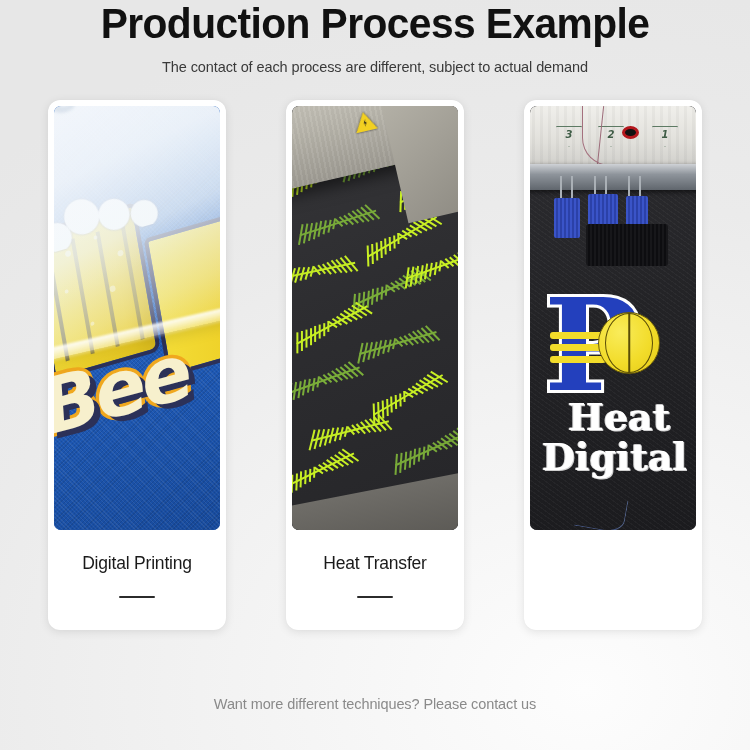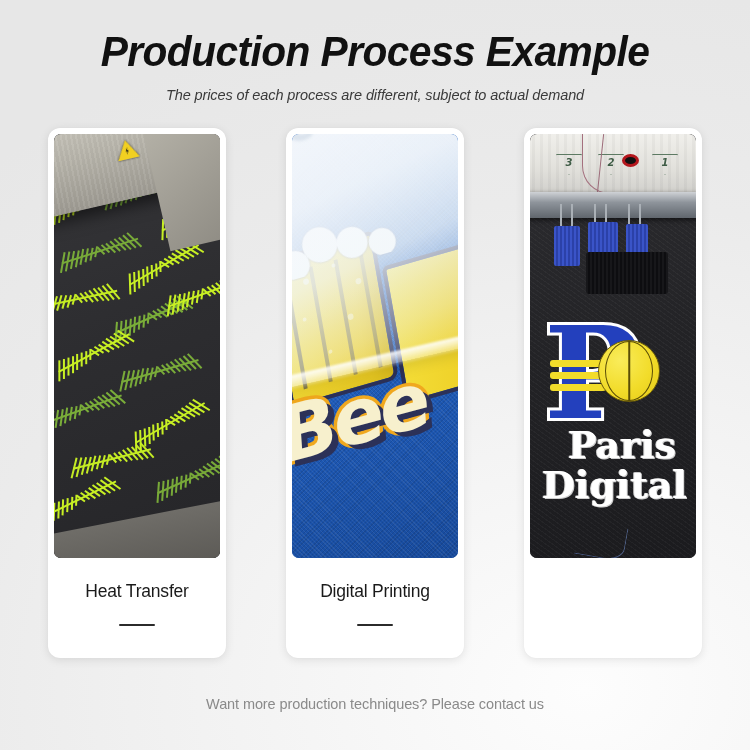--- a/index.html
+++ b/index.html
@@ -21,23 +21,21 @@
   .page {
     width: 750px;
     height: 750px;
     position: relative;
     display: flex;
     flex-direction: column;
   }
 
   
   .header {
-    padding-top: 28px;
     text-align: center;
-    font-style: italic;
   }
 
   .page-title {
     font-size: 42px;
     font-weight: 700;
     letter-spacing: -0.6px;
     color: #111111;
     line-height: 1.12;
     transform: scaleX(0.97);
   }
@@ -541,333 +539,24 @@
     opacity: .85;
   }
 </style>
 </head>
 <body>
 
 <div class="page">
 
   <div class="header">
     <div class="page-title">Production Process Example</div>
-    <div class="page-subtitle">The prices of each process are different, subject to actual demand</div>
+    <div class="page-subtitle">The contact of each process are different, subject to actual demand</div>
   </div>
 
   <div class="cards">
-
-    <div class="card">
-      <div class="card-photo ph2">
-        <div class="bed"></div>
-        <div class="fronds" id="frond-host">
-            <div class="frond" style="left: -12px; top: 58px; color: rgb(200, 240, 36); opacity: 1; transform: rotate(-22deg);">
-              <i></i>
-              <span style="left: 10px; height: 18.4px; top: 3.8px; transform: rotate(28deg);"></span>
-              <span style="left: 15px; height: 17px; top: 4.5px; transform: rotate(28deg);"></span>
-              <span style="left: 20px; height: 15.6px; top: 5.2px; transform: rotate(28deg);"></span>
-              <span style="left: 25px; height: 14.2px; top: 5.9px; transform: rotate(28deg);"></span>
-              <span style="left: 30px; height: 12.8px; top: 6.6px; transform: rotate(28deg);"></span>
-              <span style="left: 35px; height: 11.4px; top: 7.3px; transform: rotate(28deg);"></span>
-              <span style="left: 40px; height: 10px; top: 8px; transform: rotate(-28deg);"></span>
-              <span style="left: 45px; height: 11.4px; top: 7.3px; transform: rotate(-28deg);"></span>
-              <span style="left: 50px; height: 12.8px; top: 6.6px; transform: rotate(-28deg);"></span>
-              <span style="left: 55px; height: 14.2px; top: 5.9px; transform: rotate(-28deg);"></span>
-              <span style="left: 60px; height: 15.6px; top: 5.2px; transform: rotate(-28deg);"></span>
-              <span style="left: 65px; height: 17px; top: 4.5px; transform: rotate(-28deg);"></span>
-              <span style="left: 70px; height: 18.4px; top: 3.8px; transform: rotate(-28deg);"></span>
-              <span style="left: 75px; height: 19.8px; top: 3.1px; transform: rotate(-28deg);"></span>
-            </div>
-            <div class="frond" style="left: 52px; top: 44px; color: rgb(127, 181, 58); opacity: 0.95; transform: rotate(-14deg);">
-              <i></i>
-              <span style="left: 0px; height: 21.2px; top: 2.4px; transform: rotate(28deg);"></span>
-              <span style="left: 5px; height: 19.8px; top: 3.1px; transform: rotate(28deg);"></span>
-              <span style="left: 10px; height: 18.4px; top: 3.8px; transform: rotate(28deg);"></span>
-              <span style="left: 15px; height: 17px; top: 4.5px; transform: rotate(28deg);"></span>
-              <span style="left: 20px; height: 15.6px; top: 5.2px; transform: rotate(28deg);"></span>
-              <span style="left: 25px; height: 14.2px; top: 5.9px; transform: rotate(28deg);"></span>
-              <span style="left: 30px; height: 12.8px; top: 6.6px; transform: rotate(28deg);"></span>
-              <span style="left: 35px; height: 11.4px; top: 7.3px; transform: rotate(28deg);"></span>
-              <span style="left: 40px; height: 10px; top: 8px; transform: rotate(-28deg);"></span>
-              <span style="left: 45px; height: 11.4px; top: 7.3px; transform: rotate(-28deg);"></span>
-              <span style="left: 50px; height: 12.8px; top: 6.6px; transform: rotate(-28deg);"></span>
-              <span style="left: 55px; height: 14.2px; top: 5.9px; transform: rotate(-28deg);"></span>
-              <span style="left: 60px; height: 15.6px; top: 5.2px; transform: rotate(-28deg);"></span>
-              <span style="left: 65px; height: 17px; top: 4.5px; transform: rotate(-28deg);"></span>
-              <span style="left: 70px; height: 18.4px; top: 3.8px; transform: rotate(-28deg);"></span>
-              <span style="left: 75px; height: 19.8px; top: 3.1px; transform: rotate(-28deg);"></span>
-            </div>
-            <div class="frond" style="left: 104px; top: 66px; color: rgb(200, 240, 36); opacity: 1; transform: rotate(-26deg);">
-              <i></i>
-              <span style="left: 0px; height: 21.2px; top: 2.4px; transform: rotate(28deg);"></span>
-              <span style="left: 5px; height: 19.8px; top: 3.1px; transform: rotate(28deg);"></span>
-              <span style="left: 10px; height: 18.4px; top: 3.8px; transform: rotate(28deg);"></span>
-              <span style="left: 15px; height: 17px; top: 4.5px; transform: rotate(28deg);"></span>
-              <span style="left: 20px; height: 15.6px; top: 5.2px; transform: rotate(28deg);"></span>
-              <span style="left: 25px; height: 14.2px; top: 5.9px; transform: rotate(28deg);"></span>
-              <span style="left: 30px; height: 12.8px; top: 6.6px; transform: rotate(28deg);"></span>
-              <span style="left: 35px; height: 11.4px; top: 7.3px; transform: rotate(28deg);"></span>
-              <span style="left: 40px; height: 10px; top: 8px; transform: rotate(-28deg);"></span>
-              <span style="left: 45px; height: 11.4px; top: 7.3px; transform: rotate(-28deg);"></span>
-              <span style="left: 50px; height: 12.8px; top: 6.6px; transform: rotate(-28deg);"></span>
-              <span style="left: 55px; height: 14.2px; top: 5.9px; transform: rotate(-28deg);"></span>
-              <span style="left: 60px; height: 15.6px; top: 5.2px; transform: rotate(-28deg);"></span>
-              <span style="left: 65px; height: 17px; top: 4.5px; transform: rotate(-28deg);"></span>
-              <span style="left: 70px; height: 18.4px; top: 3.8px; transform: rotate(-28deg);"></span>
-            </div>
-            <div class="frond" style="left: 6px; top: 104px; color: rgb(127, 181, 58); opacity: 0.92; transform: rotate(-18deg);">
-              <i></i>
-              <span style="left: 0px; height: 21.2px; top: 2.4px; transform: rotate(28deg);"></span>
-              <span style="left: 5px; height: 19.8px; top: 3.1px; transform: rotate(28deg);"></span>
-              <span style="left: 10px; height: 18.4px; top: 3.8px; transform: rotate(28deg);"></span>
-              <span style="left: 15px; height: 17px; top: 4.5px; transform: rotate(28deg);"></span>
-              <span style="left: 20px; height: 15.6px; top: 5.2px; transform: rotate(28deg);"></span>
-              <span style="left: 25px; height: 14.2px; top: 5.9px; transform: rotate(28deg);"></span>
-              <span style="left: 30px; height: 12.8px; top: 6.6px; transform: rotate(28deg);"></span>
-              <span style="left: 35px; height: 11.4px; top: 7.3px; transform: rotate(28deg);"></span>
-              <span style="left: 40px; height: 10px; top: 8px; transform: rotate(-28deg);"></span>
-              <span style="left: 45px; height: 11.4px; top: 7.3px; transform: rotate(-28deg);"></span>
-              <span style="left: 50px; height: 12.8px; top: 6.6px; transform: rotate(-28deg);"></span>
-              <span style="left: 55px; height: 14.2px; top: 5.9px; transform: rotate(-28deg);"></span>
-              <span style="left: 60px; height: 15.6px; top: 5.2px; transform: rotate(-28deg);"></span>
-              <span style="left: 65px; height: 17px; top: 4.5px; transform: rotate(-28deg);"></span>
-              <span style="left: 70px; height: 18.4px; top: 3.8px; transform: rotate(-28deg);"></span>
-              <span style="left: 75px; height: 19.8px; top: 3.1px; transform: rotate(-28deg);"></span>
-            </div>
-            <div class="frond" style="left: 70px; top: 118px; color: rgb(200, 240, 36); opacity: 1; transform: rotate(-30deg);">
-              <i></i>
-              <span style="left: 0px; height: 21.2px; top: 2.4px; transform: rotate(28deg);"></span>
-              <span style="left: 5px; height: 19.8px; top: 3.1px; transform: rotate(28deg);"></span>
-              <span style="left: 10px; height: 18.4px; top: 3.8px; transform: rotate(28deg);"></span>
-              <span style="left: 15px; height: 17px; top: 4.5px; transform: rotate(28deg);"></span>
-              <span style="left: 20px; height: 15.6px; top: 5.2px; transform: rotate(28deg);"></span>
-              <span style="left: 25px; height: 14.2px; top: 5.9px; transform: rotate(28deg);"></span>
-              <span style="left: 30px; height: 12.8px; top: 6.6px; transform: rotate(28deg);"></span>
-              <span style="left: 35px; height: 11.4px; top: 7.3px; transform: rotate(28deg);"></span>
-              <span style="left: 40px; height: 10px; top: 8px; transform: rotate(-28deg);"></span>
-              <span style="left: 45px; height: 11.4px; top: 7.3px; transform: rotate(-28deg);"></span>
-              <span style="left: 50px; height: 12.8px; top: 6.6px; transform: rotate(-28deg);"></span>
-              <span style="left: 55px; height: 14.2px; top: 5.9px; transform: rotate(-28deg);"></span>
-              <span style="left: 60px; height: 15.6px; top: 5.2px; transform: rotate(-28deg);"></span>
-              <span style="left: 65px; height: 17px; top: 4.5px; transform: rotate(-28deg);"></span>
-              <span style="left: 70px; height: 18.4px; top: 3.8px; transform: rotate(-28deg);"></span>
-              <span style="left: 75px; height: 19.8px; top: 3.1px; transform: rotate(-28deg);"></span>
-            </div>
-            <div class="frond" style="left: -16px; top: 152px; color: rgb(200, 240, 36); opacity: 0.98; transform: rotate(-12deg);">
-              <i></i>
-              <span style="left: 15px; height: 17px; top: 4.5px; transform: rotate(28deg);"></span>
-              <span style="left: 20px; height: 15.6px; top: 5.2px; transform: rotate(28deg);"></span>
-              <span style="left: 25px; height: 14.2px; top: 5.9px; transform: rotate(28deg);"></span>
-              <span style="left: 30px; height: 12.8px; top: 6.6px; transform: rotate(28deg);"></span>
-              <span style="left: 35px; height: 11.4px; top: 7.3px; transform: rotate(28deg);"></span>
-              <span style="left: 40px; height: 10px; top: 8px; transform: rotate(-28deg);"></span>
-              <span style="left: 45px; height: 11.4px; top: 7.3px; transform: rotate(-28deg);"></span>
-              <span style="left: 50px; height: 12.8px; top: 6.6px; transform: rotate(-28deg);"></span>
-              <span style="left: 55px; height: 14.2px; top: 5.9px; transform: rotate(-28deg);"></span>
-              <span style="left: 60px; height: 15.6px; top: 5.2px; transform: rotate(-28deg);"></span>
-              <span style="left: 65px; height: 17px; top: 4.5px; transform: rotate(-28deg);"></span>
-              <span style="left: 70px; height: 18.4px; top: 3.8px; transform: rotate(-28deg);"></span>
-              <span style="left: 75px; height: 19.8px; top: 3.1px; transform: rotate(-28deg);"></span>
-            </div>
-            <div class="frond" style="left: 58px; top: 170px; color: rgb(127, 181, 58); opacity: 0.95; transform: rotate(-24deg);">
-              <i></i>
-              <span style="left: 0px; height: 21.2px; top: 2.4px; transform: rotate(28deg);"></span>
-              <span style="left: 5px; height: 19.8px; top: 3.1px; transform: rotate(28deg);"></span>
-              <span style="left: 10px; height: 18.4px; top: 3.8px; transform: rotate(28deg);"></span>
-              <span style="left: 15px; height: 17px; top: 4.5px; transform: rotate(28deg);"></span>
-              <span style="left: 20px; height: 15.6px; top: 5.2px; transform: rotate(28deg);"></span>
-              <span style="left: 25px; height: 14.2px; top: 5.9px; transform: rotate(28deg);"></span>
-              <span style="left: 30px; height: 12.8px; top: 6.6px; transform: rotate(28deg);"></span>
-              <span style="left: 35px; height: 11.4px; top: 7.3px; transform: rotate(28deg);"></span>
-              <span style="left: 40px; height: 10px; top: 8px; transform: rotate(-28deg);"></span>
-              <span style="left: 45px; height: 11.4px; top: 7.3px; transform: rotate(-28deg);"></span>
-              <span style="left: 50px; height: 12.8px; top: 6.6px; transform: rotate(-28deg);"></span>
-              <span style="left: 55px; height: 14.2px; top: 5.9px; transform: rotate(-28deg);"></span>
-              <span style="left: 60px; height: 15.6px; top: 5.2px; transform: rotate(-28deg);"></span>
-              <span style="left: 65px; height: 17px; top: 4.5px; transform: rotate(-28deg);"></span>
-              <span style="left: 70px; height: 18.4px; top: 3.8px; transform: rotate(-28deg);"></span>
-              <span style="left: 75px; height: 19.8px; top: 3.1px; transform: rotate(-28deg);"></span>
-            </div>
-            <div class="frond" style="left: 112px; top: 146px; color: rgb(200, 240, 36); opacity: 1; transform: rotate(-20deg);">
-              <i></i>
-              <span style="left: 0px; height: 21.2px; top: 2.4px; transform: rotate(28deg);"></span>
-              <span style="left: 5px; height: 19.8px; top: 3.1px; transform: rotate(28deg);"></span>
-              <span style="left: 10px; height: 18.4px; top: 3.8px; transform: rotate(28deg);"></span>
-              <span style="left: 15px; height: 17px; top: 4.5px; transform: rotate(28deg);"></span>
-              <span style="left: 20px; height: 15.6px; top: 5.2px; transform: rotate(28deg);"></span>
-              <span style="left: 25px; height: 14.2px; top: 5.9px; transform: rotate(28deg);"></span>
-              <span style="left: 30px; height: 12.8px; top: 6.6px; transform: rotate(28deg);"></span>
-              <span style="left: 35px; height: 11.4px; top: 7.3px; transform: rotate(28deg);"></span>
-              <span style="left: 40px; height: 10px; top: 8px; transform: rotate(-28deg);"></span>
-              <span style="left: 45px; height: 11.4px; top: 7.3px; transform: rotate(-28deg);"></span>
-              <span style="left: 50px; height: 12.8px; top: 6.6px; transform: rotate(-28deg);"></span>
-              <span style="left: 55px; height: 14.2px; top: 5.9px; transform: rotate(-28deg);"></span>
-              <span style="left: 60px; height: 15.6px; top: 5.2px; transform: rotate(-28deg);"></span>
-            </div>
-            <div class="frond" style="left: 0px; top: 206px; color: rgb(200, 240, 36); opacity: 1; transform: rotate(-28deg);">
-              <i></i>
-              <span style="left: 0px; height: 21.2px; top: 2.4px; transform: rotate(28deg);"></span>
-              <span style="left: 5px; height: 19.8px; top: 3.1px; transform: rotate(28deg);"></span>
-              <span style="left: 10px; height: 18.4px; top: 3.8px; transform: rotate(28deg);"></span>
-              <span style="left: 15px; height: 17px; top: 4.5px; transform: rotate(28deg);"></span>
-              <span style="left: 20px; height: 15.6px; top: 5.2px; transform: rotate(28deg);"></span>
-              <span style="left: 25px; height: 14.2px; top: 5.9px; transform: rotate(28deg);"></span>
-              <span style="left: 30px; height: 12.8px; top: 6.6px; transform: rotate(28deg);"></span>
-              <span style="left: 35px; height: 11.4px; top: 7.3px; transform: rotate(28deg);"></span>
-              <span style="left: 40px; height: 10px; top: 8px; transform: rotate(-28deg);"></span>
-              <span style="left: 45px; height: 11.4px; top: 7.3px; transform: rotate(-28deg);"></span>
-              <span style="left: 50px; height: 12.8px; top: 6.6px; transform: rotate(-28deg);"></span>
-              <span style="left: 55px; height: 14.2px; top: 5.9px; transform: rotate(-28deg);"></span>
-              <span style="left: 60px; height: 15.6px; top: 5.2px; transform: rotate(-28deg);"></span>
-              <span style="left: 65px; height: 17px; top: 4.5px; transform: rotate(-28deg);"></span>
-              <span style="left: 70px; height: 18.4px; top: 3.8px; transform: rotate(-28deg);"></span>
-              <span style="left: 75px; height: 19.8px; top: 3.1px; transform: rotate(-28deg);"></span>
-            </div>
-            <div class="frond" style="left: 66px; top: 224px; color: rgb(127, 181, 58); opacity: 0.93; transform: rotate(-16deg);">
-              <i></i>
-              <span style="left: 0px; height: 21.2px; top: 2.4px; transform: rotate(28deg);"></span>
-              <span style="left: 5px; height: 19.8px; top: 3.1px; transform: rotate(28deg);"></span>
-              <span style="left: 10px; height: 18.4px; top: 3.8px; transform: rotate(28deg);"></span>
-              <span style="left: 15px; height: 17px; top: 4.5px; transform: rotate(28deg);"></span>
-              <span style="left: 20px; height: 15.6px; top: 5.2px; transform: rotate(28deg);"></span>
-              <span style="left: 25px; height: 14.2px; top: 5.9px; transform: rotate(28deg);"></span>
-              <span style="left: 30px; height: 12.8px; top: 6.6px; transform: rotate(28deg);"></span>
-              <span style="left: 35px; height: 11.4px; top: 7.3px; transform: rotate(28deg);"></span>
-              <span style="left: 40px; height: 10px; top: 8px; transform: rotate(-28deg);"></span>
-              <span style="left: 45px; height: 11.4px; top: 7.3px; transform: rotate(-28deg);"></span>
-              <span style="left: 50px; height: 12.8px; top: 6.6px; transform: rotate(-28deg);"></span>
-              <span style="left: 55px; height: 14.2px; top: 5.9px; transform: rotate(-28deg);"></span>
-              <span style="left: 60px; height: 15.6px; top: 5.2px; transform: rotate(-28deg);"></span>
-              <span style="left: 65px; height: 17px; top: 4.5px; transform: rotate(-28deg);"></span>
-              <span style="left: 70px; height: 18.4px; top: 3.8px; transform: rotate(-28deg);"></span>
-              <span style="left: 75px; height: 19.8px; top: 3.1px; transform: rotate(-28deg);"></span>
-            </div>
-            <div class="frond" style="left: -10px; top: 262px; color: rgb(127, 181, 58); opacity: 0.95; transform: rotate(-20deg);">
-              <i></i>
-              <span style="left: 5px; height: 19.8px; top: 3.1px; transform: rotate(28deg);"></span>
-              <span style="left: 10px; height: 18.4px; top: 3.8px; transform: rotate(28deg);"></span>
-              <span style="left: 15px; height: 17px; top: 4.5px; transform: rotate(28deg);"></span>
-              <span style="left: 20px; height: 15.6px; top: 5.2px; transform: rotate(28deg);"></span>
-              <span style="left: 25px; height: 14.2px; top: 5.9px; transform: rotate(28deg);"></span>
-              <span style="left: 30px; height: 12.8px; top: 6.6px; transform: rotate(28deg);"></span>
-              <span style="left: 35px; height: 11.4px; top: 7.3px; transform: rotate(28deg);"></span>
-              <span style="left: 40px; height: 10px; top: 8px; transform: rotate(-28deg);"></span>
-              <span style="left: 45px; height: 11.4px; top: 7.3px; transform: rotate(-28deg);"></span>
-              <span style="left: 50px; height: 12.8px; top: 6.6px; transform: rotate(-28deg);"></span>
-              <span style="left: 55px; height: 14.2px; top: 5.9px; transform: rotate(-28deg);"></span>
-              <span style="left: 60px; height: 15.6px; top: 5.2px; transform: rotate(-28deg);"></span>
-              <span style="left: 65px; height: 17px; top: 4.5px; transform: rotate(-28deg);"></span>
-              <span style="left: 70px; height: 18.4px; top: 3.8px; transform: rotate(-28deg);"></span>
-              <span style="left: 75px; height: 19.8px; top: 3.1px; transform: rotate(-28deg);"></span>
-            </div>
-            <div class="frond" style="left: 76px; top: 276px; color: rgb(200, 240, 36); opacity: 1; transform: rotate(-30deg);">
-              <i></i>
-              <span style="left: 0px; height: 21.2px; top: 2.4px; transform: rotate(28deg);"></span>
-              <span style="left: 5px; height: 19.8px; top: 3.1px; transform: rotate(28deg);"></span>
-              <span style="left: 10px; height: 18.4px; top: 3.8px; transform: rotate(28deg);"></span>
-              <span style="left: 15px; height: 17px; top: 4.5px; transform: rotate(28deg);"></span>
-              <span style="left: 20px; height: 15.6px; top: 5.2px; transform: rotate(28deg);"></span>
-              <span style="left: 25px; height: 14.2px; top: 5.9px; transform: rotate(28deg);"></span>
-              <span style="left: 30px; height: 12.8px; top: 6.6px; transform: rotate(28deg);"></span>
-              <span style="left: 35px; height: 11.4px; top: 7.3px; transform: rotate(28deg);"></span>
-              <span style="left: 40px; height: 10px; top: 8px; transform: rotate(-28deg);"></span>
-              <span style="left: 45px; height: 11.4px; top: 7.3px; transform: rotate(-28deg);"></span>
-              <span style="left: 50px; height: 12.8px; top: 6.6px; transform: rotate(-28deg);"></span>
-              <span style="left: 55px; height: 14.2px; top: 5.9px; transform: rotate(-28deg);"></span>
-              <span style="left: 60px; height: 15.6px; top: 5.2px; transform: rotate(-28deg);"></span>
-              <span style="left: 65px; height: 17px; top: 4.5px; transform: rotate(-28deg);"></span>
-              <span style="left: 70px; height: 18.4px; top: 3.8px; transform: rotate(-28deg);"></span>
-              <span style="left: 75px; height: 19.8px; top: 3.1px; transform: rotate(-28deg);"></span>
-            </div>
-            <div class="frond" style="left: 18px; top: 312px; color: rgb(200, 240, 36); opacity: 0.98; transform: rotate(-14deg);">
-              <i></i>
-              <span style="left: 0px; height: 21.2px; top: 2.4px; transform: rotate(28deg);"></span>
-              <span style="left: 5px; height: 19.8px; top: 3.1px; transform: rotate(28deg);"></span>
-              <span style="left: 10px; height: 18.4px; top: 3.8px; transform: rotate(28deg);"></span>
-              <span style="left: 15px; height: 17px; top: 4.5px; transform: rotate(28deg);"></span>
-              <span style="left: 20px; height: 15.6px; top: 5.2px; transform: rotate(28deg);"></span>
-              <span style="left: 25px; height: 14.2px; top: 5.9px; transform: rotate(28deg);"></span>
-              <span style="left: 30px; height: 12.8px; top: 6.6px; transform: rotate(28deg);"></span>
-              <span style="left: 35px; height: 11.4px; top: 7.3px; transform: rotate(28deg);"></span>
-              <span style="left: 40px; height: 10px; top: 8px; transform: rotate(-28deg);"></span>
-              <span style="left: 45px; height: 11.4px; top: 7.3px; transform: rotate(-28deg);"></span>
-              <span style="left: 50px; height: 12.8px; top: 6.6px; transform: rotate(-28deg);"></span>
-              <span style="left: 55px; height: 14.2px; top: 5.9px; transform: rotate(-28deg);"></span>
-              <span style="left: 60px; height: 15.6px; top: 5.2px; transform: rotate(-28deg);"></span>
-              <span style="left: 65px; height: 17px; top: 4.5px; transform: rotate(-28deg);"></span>
-              <span style="left: 70px; height: 18.4px; top: 3.8px; transform: rotate(-28deg);"></span>
-              <span style="left: 75px; height: 19.8px; top: 3.1px; transform: rotate(-28deg);"></span>
-            </div>
-            <div class="frond" style="left: 100px; top: 330px; color: rgb(127, 181, 58); opacity: 0.92; transform: rotate(-24deg);">
-              <i></i>
-              <span style="left: 0px; height: 21.2px; top: 2.4px; transform: rotate(28deg);"></span>
-              <span style="left: 5px; height: 19.8px; top: 3.1px; transform: rotate(28deg);"></span>
-              <span style="left: 10px; height: 18.4px; top: 3.8px; transform: rotate(28deg);"></span>
-              <span style="left: 15px; height: 17px; top: 4.5px; transform: rotate(28deg);"></span>
-              <span style="left: 20px; height: 15.6px; top: 5.2px; transform: rotate(28deg);"></span>
-              <span style="left: 25px; height: 14.2px; top: 5.9px; transform: rotate(28deg);"></span>
-              <span style="left: 30px; height: 12.8px; top: 6.6px; transform: rotate(28deg);"></span>
-              <span style="left: 35px; height: 11.4px; top: 7.3px; transform: rotate(28deg);"></span>
-              <span style="left: 40px; height: 10px; top: 8px; transform: rotate(-28deg);"></span>
-              <span style="left: 45px; height: 11.4px; top: 7.3px; transform: rotate(-28deg);"></span>
-              <span style="left: 50px; height: 12.8px; top: 6.6px; transform: rotate(-28deg);"></span>
-              <span style="left: 55px; height: 14.2px; top: 5.9px; transform: rotate(-28deg);"></span>
-              <span style="left: 60px; height: 15.6px; top: 5.2px; transform: rotate(-28deg);"></span>
-              <span style="left: 65px; height: 17px; top: 4.5px; transform: rotate(-28deg);"></span>
-              <span style="left: 70px; height: 18.4px; top: 3.8px; transform: rotate(-28deg);"></span>
-              <span style="left: 75px; height: 19.8px; top: 3.1px; transform: rotate(-28deg);"></span>
-            </div>
-            <div class="frond" style="left: -14px; top: 352px; color: rgb(200, 240, 36); opacity: 1; transform: rotate(-26deg);">
-              <i></i>
-              <span style="left: 10px; height: 18.4px; top: 3.8px; transform: rotate(28deg);"></span>
-              <span style="left: 15px; height: 17px; top: 4.5px; transform: rotate(28deg);"></span>
-              <span style="left: 20px; height: 15.6px; top: 5.2px; transform: rotate(28deg);"></span>
-              <span style="left: 25px; height: 14.2px; top: 5.9px; transform: rotate(28deg);"></span>
-              <span style="left: 30px; height: 12.8px; top: 6.6px; transform: rotate(28deg);"></span>
-              <span style="left: 35px; height: 11.4px; top: 7.3px; transform: rotate(28deg);"></span>
-              <span style="left: 40px; height: 10px; top: 8px; transform: rotate(-28deg);"></span>
-              <span style="left: 45px; height: 11.4px; top: 7.3px; transform: rotate(-28deg);"></span>
-              <span style="left: 50px; height: 12.8px; top: 6.6px; transform: rotate(-28deg);"></span>
-              <span style="left: 55px; height: 14.2px; top: 5.9px; transform: rotate(-28deg);"></span>
-              <span style="left: 60px; height: 15.6px; top: 5.2px; transform: rotate(-28deg);"></span>
-              <span style="left: 65px; height: 17px; top: 4.5px; transform: rotate(-28deg);"></span>
-              <span style="left: 70px; height: 18.4px; top: 3.8px; transform: rotate(-28deg);"></span>
-              <span style="left: 75px; height: 19.8px; top: 3.1px; transform: rotate(-28deg);"></span>
-            </div>
-            <div class="frond" style="left: 54px; top: 382px; color: rgb(200, 240, 36); opacity: 0.97; transform: rotate(-18deg);">
-              <i></i>
-              <span style="left: 0px; height: 21.2px; top: 2.4px; transform: rotate(28deg);"></span>
-              <span style="left: 5px; height: 19.8px; top: 3.1px; transform: rotate(28deg);"></span>
-              <span style="left: 10px; height: 18.4px; top: 3.8px; transform: rotate(28deg);"></span>
-              <span style="left: 15px; height: 17px; top: 4.5px; transform: rotate(28deg);"></span>
-              <span style="left: 20px; height: 15.6px; top: 5.2px; transform: rotate(28deg);"></span>
-              <span style="left: 25px; height: 14.2px; top: 5.9px; transform: rotate(28deg);"></span>
-              <span style="left: 30px; height: 12.8px; top: 6.6px; transform: rotate(28deg);"></span>
-              <span style="left: 35px; height: 11.4px; top: 7.3px; transform: rotate(28deg);"></span>
-              <span style="left: 40px; height: 10px; top: 8px; transform: rotate(-28deg);"></span>
-              <span style="left: 45px; height: 11.4px; top: 7.3px; transform: rotate(-28deg);"></span>
-              <span style="left: 50px; height: 12.8px; top: 6.6px; transform: rotate(-28deg);"></span>
-              <span style="left: 55px; height: 14.2px; top: 5.9px; transform: rotate(-28deg);"></span>
-              <span style="left: 60px; height: 15.6px; top: 5.2px; transform: rotate(-28deg);"></span>
-              <span style="left: 65px; height: 17px; top: 4.5px; transform: rotate(-28deg);"></span>
-              <span style="left: 70px; height: 18.4px; top: 3.8px; transform: rotate(-28deg);"></span>
-              <span style="left: 75px; height: 19.8px; top: 3.1px; transform: rotate(-28deg);"></span>
-            </div>
-          </div>
-        <div class="platen"></div>
-        <div class="platen-right"></div>
-        <div class="hazard"></div>
-        <div class="lower-bar"></div>
-        <div class="sheen"></div>
-      </div>
-      <div class="card-caption">
-        <div class="card-label">Heat Transfer</div>
-        <div class="card-divider"></div>
-      </div>
-    </div>
 
     <div class="card">
       <div class="card-photo ph1">
         <div class="tee"></div>
         <div class="art">
           <div class="mug2"></div>
           <div class="mug"></div>
           <div class="foam"></div>
           <div class="letters">Bee</div>
         </div>
@@ -877,20 +566,329 @@
         <div class="film-edge"></div>
         <div class="sheen"></div>
       </div>
       <div class="card-caption">
         <div class="card-label">Digital Printing</div>
         <div class="card-divider"></div>
       </div>
     </div>
 
     <div class="card">
+      <div class="card-photo ph2">
+        <div class="bed"></div>
+        <div class="fronds" id="frond-host">
+            <div class="frond" style="left: -12px; top: 58px; color: rgb(200, 240, 36); opacity: 1; transform: rotate(-22deg);">
+              <i></i>
+              <span style="left: 10px; height: 18.4px; top: 3.8px; transform: rotate(28deg);"></span>
+              <span style="left: 15px; height: 17px; top: 4.5px; transform: rotate(28deg);"></span>
+              <span style="left: 20px; height: 15.6px; top: 5.2px; transform: rotate(28deg);"></span>
+              <span style="left: 25px; height: 14.2px; top: 5.9px; transform: rotate(28deg);"></span>
+              <span style="left: 30px; height: 12.8px; top: 6.6px; transform: rotate(28deg);"></span>
+              <span style="left: 35px; height: 11.4px; top: 7.3px; transform: rotate(28deg);"></span>
+              <span style="left: 40px; height: 10px; top: 8px; transform: rotate(-28deg);"></span>
+              <span style="left: 45px; height: 11.4px; top: 7.3px; transform: rotate(-28deg);"></span>
+              <span style="left: 50px; height: 12.8px; top: 6.6px; transform: rotate(-28deg);"></span>
+              <span style="left: 55px; height: 14.2px; top: 5.9px; transform: rotate(-28deg);"></span>
+              <span style="left: 60px; height: 15.6px; top: 5.2px; transform: rotate(-28deg);"></span>
+              <span style="left: 65px; height: 17px; top: 4.5px; transform: rotate(-28deg);"></span>
+              <span style="left: 70px; height: 18.4px; top: 3.8px; transform: rotate(-28deg);"></span>
+              <span style="left: 75px; height: 19.8px; top: 3.1px; transform: rotate(-28deg);"></span>
+            </div>
+            <div class="frond" style="left: 52px; top: 44px; color: rgb(127, 181, 58); opacity: 0.95; transform: rotate(-14deg);">
+              <i></i>
+              <span style="left: 0px; height: 21.2px; top: 2.4px; transform: rotate(28deg);"></span>
+              <span style="left: 5px; height: 19.8px; top: 3.1px; transform: rotate(28deg);"></span>
+              <span style="left: 10px; height: 18.4px; top: 3.8px; transform: rotate(28deg);"></span>
+              <span style="left: 15px; height: 17px; top: 4.5px; transform: rotate(28deg);"></span>
+              <span style="left: 20px; height: 15.6px; top: 5.2px; transform: rotate(28deg);"></span>
+              <span style="left: 25px; height: 14.2px; top: 5.9px; transform: rotate(28deg);"></span>
+              <span style="left: 30px; height: 12.8px; top: 6.6px; transform: rotate(28deg);"></span>
+              <span style="left: 35px; height: 11.4px; top: 7.3px; transform: rotate(28deg);"></span>
+              <span style="left: 40px; height: 10px; top: 8px; transform: rotate(-28deg);"></span>
+              <span style="left: 45px; height: 11.4px; top: 7.3px; transform: rotate(-28deg);"></span>
+              <span style="left: 50px; height: 12.8px; top: 6.6px; transform: rotate(-28deg);"></span>
+              <span style="left: 55px; height: 14.2px; top: 5.9px; transform: rotate(-28deg);"></span>
+              <span style="left: 60px; height: 15.6px; top: 5.2px; transform: rotate(-28deg);"></span>
+              <span style="left: 65px; height: 17px; top: 4.5px; transform: rotate(-28deg);"></span>
+              <span style="left: 70px; height: 18.4px; top: 3.8px; transform: rotate(-28deg);"></span>
+              <span style="left: 75px; height: 19.8px; top: 3.1px; transform: rotate(-28deg);"></span>
+            </div>
+            <div class="frond" style="left: 104px; top: 66px; color: rgb(200, 240, 36); opacity: 1; transform: rotate(-26deg);">
+              <i></i>
+              <span style="left: 0px; height: 21.2px; top: 2.4px; transform: rotate(28deg);"></span>
+              <span style="left: 5px; height: 19.8px; top: 3.1px; transform: rotate(28deg);"></span>
+              <span style="left: 10px; height: 18.4px; top: 3.8px; transform: rotate(28deg);"></span>
+              <span style="left: 15px; height: 17px; top: 4.5px; transform: rotate(28deg);"></span>
+              <span style="left: 20px; height: 15.6px; top: 5.2px; transform: rotate(28deg);"></span>
+              <span style="left: 25px; height: 14.2px; top: 5.9px; transform: rotate(28deg);"></span>
+              <span style="left: 30px; height: 12.8px; top: 6.6px; transform: rotate(28deg);"></span>
+              <span style="left: 35px; height: 11.4px; top: 7.3px; transform: rotate(28deg);"></span>
+              <span style="left: 40px; height: 10px; top: 8px; transform: rotate(-28deg);"></span>
+              <span style="left: 45px; height: 11.4px; top: 7.3px; transform: rotate(-28deg);"></span>
+              <span style="left: 50px; height: 12.8px; top: 6.6px; transform: rotate(-28deg);"></span>
+              <span style="left: 55px; height: 14.2px; top: 5.9px; transform: rotate(-28deg);"></span>
+              <span style="left: 60px; height: 15.6px; top: 5.2px; transform: rotate(-28deg);"></span>
+              <span style="left: 65px; height: 17px; top: 4.5px; transform: rotate(-28deg);"></span>
+              <span style="left: 70px; height: 18.4px; top: 3.8px; transform: rotate(-28deg);"></span>
+            </div>
+            <div class="frond" style="left: 6px; top: 104px; color: rgb(127, 181, 58); opacity: 0.92; transform: rotate(-18deg);">
+              <i></i>
+              <span style="left: 0px; height: 21.2px; top: 2.4px; transform: rotate(28deg);"></span>
+              <span style="left: 5px; height: 19.8px; top: 3.1px; transform: rotate(28deg);"></span>
+              <span style="left: 10px; height: 18.4px; top: 3.8px; transform: rotate(28deg);"></span>
+              <span style="left: 15px; height: 17px; top: 4.5px; transform: rotate(28deg);"></span>
+              <span style="left: 20px; height: 15.6px; top: 5.2px; transform: rotate(28deg);"></span>
+              <span style="left: 25px; height: 14.2px; top: 5.9px; transform: rotate(28deg);"></span>
+              <span style="left: 30px; height: 12.8px; top: 6.6px; transform: rotate(28deg);"></span>
+              <span style="left: 35px; height: 11.4px; top: 7.3px; transform: rotate(28deg);"></span>
+              <span style="left: 40px; height: 10px; top: 8px; transform: rotate(-28deg);"></span>
+              <span style="left: 45px; height: 11.4px; top: 7.3px; transform: rotate(-28deg);"></span>
+              <span style="left: 50px; height: 12.8px; top: 6.6px; transform: rotate(-28deg);"></span>
+              <span style="left: 55px; height: 14.2px; top: 5.9px; transform: rotate(-28deg);"></span>
+              <span style="left: 60px; height: 15.6px; top: 5.2px; transform: rotate(-28deg);"></span>
+              <span style="left: 65px; height: 17px; top: 4.5px; transform: rotate(-28deg);"></span>
+              <span style="left: 70px; height: 18.4px; top: 3.8px; transform: rotate(-28deg);"></span>
+              <span style="left: 75px; height: 19.8px; top: 3.1px; transform: rotate(-28deg);"></span>
+            </div>
+            <div class="frond" style="left: 70px; top: 118px; color: rgb(200, 240, 36); opacity: 1; transform: rotate(-30deg);">
+              <i></i>
+              <span style="left: 0px; height: 21.2px; top: 2.4px; transform: rotate(28deg);"></span>
+              <span style="left: 5px; height: 19.8px; top: 3.1px; transform: rotate(28deg);"></span>
+              <span style="left: 10px; height: 18.4px; top: 3.8px; transform: rotate(28deg);"></span>
+              <span style="left: 15px; height: 17px; top: 4.5px; transform: rotate(28deg);"></span>
+              <span style="left: 20px; height: 15.6px; top: 5.2px; transform: rotate(28deg);"></span>
+              <span style="left: 25px; height: 14.2px; top: 5.9px; transform: rotate(28deg);"></span>
+              <span style="left: 30px; height: 12.8px; top: 6.6px; transform: rotate(28deg);"></span>
+              <span style="left: 35px; height: 11.4px; top: 7.3px; transform: rotate(28deg);"></span>
+              <span style="left: 40px; height: 10px; top: 8px; transform: rotate(-28deg);"></span>
+              <span style="left: 45px; height: 11.4px; top: 7.3px; transform: rotate(-28deg);"></span>
+              <span style="left: 50px; height: 12.8px; top: 6.6px; transform: rotate(-28deg);"></span>
+              <span style="left: 55px; height: 14.2px; top: 5.9px; transform: rotate(-28deg);"></span>
+              <span style="left: 60px; height: 15.6px; top: 5.2px; transform: rotate(-28deg);"></span>
+              <span style="left: 65px; height: 17px; top: 4.5px; transform: rotate(-28deg);"></span>
+              <span style="left: 70px; height: 18.4px; top: 3.8px; transform: rotate(-28deg);"></span>
+              <span style="left: 75px; height: 19.8px; top: 3.1px; transform: rotate(-28deg);"></span>
+            </div>
+            <div class="frond" style="left: -16px; top: 152px; color: rgb(200, 240, 36); opacity: 0.98; transform: rotate(-12deg);">
+              <i></i>
+              <span style="left: 15px; height: 17px; top: 4.5px; transform: rotate(28deg);"></span>
+              <span style="left: 20px; height: 15.6px; top: 5.2px; transform: rotate(28deg);"></span>
+              <span style="left: 25px; height: 14.2px; top: 5.9px; transform: rotate(28deg);"></span>
+              <span style="left: 30px; height: 12.8px; top: 6.6px; transform: rotate(28deg);"></span>
+              <span style="left: 35px; height: 11.4px; top: 7.3px; transform: rotate(28deg);"></span>
+              <span style="left: 40px; height: 10px; top: 8px; transform: rotate(-28deg);"></span>
+              <span style="left: 45px; height: 11.4px; top: 7.3px; transform: rotate(-28deg);"></span>
+              <span style="left: 50px; height: 12.8px; top: 6.6px; transform: rotate(-28deg);"></span>
+              <span style="left: 55px; height: 14.2px; top: 5.9px; transform: rotate(-28deg);"></span>
+              <span style="left: 60px; height: 15.6px; top: 5.2px; transform: rotate(-28deg);"></span>
+              <span style="left: 65px; height: 17px; top: 4.5px; transform: rotate(-28deg);"></span>
+              <span style="left: 70px; height: 18.4px; top: 3.8px; transform: rotate(-28deg);"></span>
+              <span style="left: 75px; height: 19.8px; top: 3.1px; transform: rotate(-28deg);"></span>
+            </div>
+            <div class="frond" style="left: 58px; top: 170px; color: rgb(127, 181, 58); opacity: 0.95; transform: rotate(-24deg);">
+              <i></i>
+              <span style="left: 0px; height: 21.2px; top: 2.4px; transform: rotate(28deg);"></span>
+              <span style="left: 5px; height: 19.8px; top: 3.1px; transform: rotate(28deg);"></span>
+              <span style="left: 10px; height: 18.4px; top: 3.8px; transform: rotate(28deg);"></span>
+              <span style="left: 15px; height: 17px; top: 4.5px; transform: rotate(28deg);"></span>
+              <span style="left: 20px; height: 15.6px; top: 5.2px; transform: rotate(28deg);"></span>
+              <span style="left: 25px; height: 14.2px; top: 5.9px; transform: rotate(28deg);"></span>
+              <span style="left: 30px; height: 12.8px; top: 6.6px; transform: rotate(28deg);"></span>
+              <span style="left: 35px; height: 11.4px; top: 7.3px; transform: rotate(28deg);"></span>
+              <span style="left: 40px; height: 10px; top: 8px; transform: rotate(-28deg);"></span>
+              <span style="left: 45px; height: 11.4px; top: 7.3px; transform: rotate(-28deg);"></span>
+              <span style="left: 50px; height: 12.8px; top: 6.6px; transform: rotate(-28deg);"></span>
+              <span style="left: 55px; height: 14.2px; top: 5.9px; transform: rotate(-28deg);"></span>
+              <span style="left: 60px; height: 15.6px; top: 5.2px; transform: rotate(-28deg);"></span>
+              <span style="left: 65px; height: 17px; top: 4.5px; transform: rotate(-28deg);"></span>
+              <span style="left: 70px; height: 18.4px; top: 3.8px; transform: rotate(-28deg);"></span>
+              <span style="left: 75px; height: 19.8px; top: 3.1px; transform: rotate(-28deg);"></span>
+            </div>
+            <div class="frond" style="left: 112px; top: 146px; color: rgb(200, 240, 36); opacity: 1; transform: rotate(-20deg);">
+              <i></i>
+              <span style="left: 0px; height: 21.2px; top: 2.4px; transform: rotate(28deg);"></span>
+              <span style="left: 5px; height: 19.8px; top: 3.1px; transform: rotate(28deg);"></span>
+              <span style="left: 10px; height: 18.4px; top: 3.8px; transform: rotate(28deg);"></span>
+              <span style="left: 15px; height: 17px; top: 4.5px; transform: rotate(28deg);"></span>
+              <span style="left: 20px; height: 15.6px; top: 5.2px; transform: rotate(28deg);"></span>
+              <span style="left: 25px; height: 14.2px; top: 5.9px; transform: rotate(28deg);"></span>
+              <span style="left: 30px; height: 12.8px; top: 6.6px; transform: rotate(28deg);"></span>
+              <span style="left: 35px; height: 11.4px; top: 7.3px; transform: rotate(28deg);"></span>
+              <span style="left: 40px; height: 10px; top: 8px; transform: rotate(-28deg);"></span>
+              <span style="left: 45px; height: 11.4px; top: 7.3px; transform: rotate(-28deg);"></span>
+              <span style="left: 50px; height: 12.8px; top: 6.6px; transform: rotate(-28deg);"></span>
+              <span style="left: 55px; height: 14.2px; top: 5.9px; transform: rotate(-28deg);"></span>
+              <span style="left: 60px; height: 15.6px; top: 5.2px; transform: rotate(-28deg);"></span>
+            </div>
+            <div class="frond" style="left: 0px; top: 206px; color: rgb(200, 240, 36); opacity: 1; transform: rotate(-28deg);">
+              <i></i>
+              <span style="left: 0px; height: 21.2px; top: 2.4px; transform: rotate(28deg);"></span>
+              <span style="left: 5px; height: 19.8px; top: 3.1px; transform: rotate(28deg);"></span>
+              <span style="left: 10px; height: 18.4px; top: 3.8px; transform: rotate(28deg);"></span>
+              <span style="left: 15px; height: 17px; top: 4.5px; transform: rotate(28deg);"></span>
+              <span style="left: 20px; height: 15.6px; top: 5.2px; transform: rotate(28deg);"></span>
+              <span style="left: 25px; height: 14.2px; top: 5.9px; transform: rotate(28deg);"></span>
+              <span style="left: 30px; height: 12.8px; top: 6.6px; transform: rotate(28deg);"></span>
+              <span style="left: 35px; height: 11.4px; top: 7.3px; transform: rotate(28deg);"></span>
+              <span style="left: 40px; height: 10px; top: 8px; transform: rotate(-28deg);"></span>
+              <span style="left: 45px; height: 11.4px; top: 7.3px; transform: rotate(-28deg);"></span>
+              <span style="left: 50px; height: 12.8px; top: 6.6px; transform: rotate(-28deg);"></span>
+              <span style="left: 55px; height: 14.2px; top: 5.9px; transform: rotate(-28deg);"></span>
+              <span style="left: 60px; height: 15.6px; top: 5.2px; transform: rotate(-28deg);"></span>
+              <span style="left: 65px; height: 17px; top: 4.5px; transform: rotate(-28deg);"></span>
+              <span style="left: 70px; height: 18.4px; top: 3.8px; transform: rotate(-28deg);"></span>
+              <span style="left: 75px; height: 19.8px; top: 3.1px; transform: rotate(-28deg);"></span>
+            </div>
+            <div class="frond" style="left: 66px; top: 224px; color: rgb(127, 181, 58); opacity: 0.93; transform: rotate(-16deg);">
+              <i></i>
+              <span style="left: 0px; height: 21.2px; top: 2.4px; transform: rotate(28deg);"></span>
+              <span style="left: 5px; height: 19.8px; top: 3.1px; transform: rotate(28deg);"></span>
+              <span style="left: 10px; height: 18.4px; top: 3.8px; transform: rotate(28deg);"></span>
+              <span style="left: 15px; height: 17px; top: 4.5px; transform: rotate(28deg);"></span>
+              <span style="left: 20px; height: 15.6px; top: 5.2px; transform: rotate(28deg);"></span>
+              <span style="left: 25px; height: 14.2px; top: 5.9px; transform: rotate(28deg);"></span>
+              <span style="left: 30px; height: 12.8px; top: 6.6px; transform: rotate(28deg);"></span>
+              <span style="left: 35px; height: 11.4px; top: 7.3px; transform: rotate(28deg);"></span>
+              <span style="left: 40px; height: 10px; top: 8px; transform: rotate(-28deg);"></span>
+              <span style="left: 45px; height: 11.4px; top: 7.3px; transform: rotate(-28deg);"></span>
+              <span style="left: 50px; height: 12.8px; top: 6.6px; transform: rotate(-28deg);"></span>
+              <span style="left: 55px; height: 14.2px; top: 5.9px; transform: rotate(-28deg);"></span>
+              <span style="left: 60px; height: 15.6px; top: 5.2px; transform: rotate(-28deg);"></span>
+              <span style="left: 65px; height: 17px; top: 4.5px; transform: rotate(-28deg);"></span>
+              <span style="left: 70px; height: 18.4px; top: 3.8px; transform: rotate(-28deg);"></span>
+              <span style="left: 75px; height: 19.8px; top: 3.1px; transform: rotate(-28deg);"></span>
+            </div>
+            <div class="frond" style="left: -10px; top: 262px; color: rgb(127, 181, 58); opacity: 0.95; transform: rotate(-20deg);">
+              <i></i>
+              <span style="left: 5px; height: 19.8px; top: 3.1px; transform: rotate(28deg);"></span>
+              <span style="left: 10px; height: 18.4px; top: 3.8px; transform: rotate(28deg);"></span>
+              <span style="left: 15px; height: 17px; top: 4.5px; transform: rotate(28deg);"></span>
+              <span style="left: 20px; height: 15.6px; top: 5.2px; transform: rotate(28deg);"></span>
+              <span style="left: 25px; height: 14.2px; top: 5.9px; transform: rotate(28deg);"></span>
+              <span style="left: 30px; height: 12.8px; top: 6.6px; transform: rotate(28deg);"></span>
+              <span style="left: 35px; height: 11.4px; top: 7.3px; transform: rotate(28deg);"></span>
+              <span style="left: 40px; height: 10px; top: 8px; transform: rotate(-28deg);"></span>
+              <span style="left: 45px; height: 11.4px; top: 7.3px; transform: rotate(-28deg);"></span>
+              <span style="left: 50px; height: 12.8px; top: 6.6px; transform: rotate(-28deg);"></span>
+              <span style="left: 55px; height: 14.2px; top: 5.9px; transform: rotate(-28deg);"></span>
+              <span style="left: 60px; height: 15.6px; top: 5.2px; transform: rotate(-28deg);"></span>
+              <span style="left: 65px; height: 17px; top: 4.5px; transform: rotate(-28deg);"></span>
+              <span style="left: 70px; height: 18.4px; top: 3.8px; transform: rotate(-28deg);"></span>
+              <span style="left: 75px; height: 19.8px; top: 3.1px; transform: rotate(-28deg);"></span>
+            </div>
+            <div class="frond" style="left: 76px; top: 276px; color: rgb(200, 240, 36); opacity: 1; transform: rotate(-30deg);">
+              <i></i>
+              <span style="left: 0px; height: 21.2px; top: 2.4px; transform: rotate(28deg);"></span>
+              <span style="left: 5px; height: 19.8px; top: 3.1px; transform: rotate(28deg);"></span>
+              <span style="left: 10px; height: 18.4px; top: 3.8px; transform: rotate(28deg);"></span>
+              <span style="left: 15px; height: 17px; top: 4.5px; transform: rotate(28deg);"></span>
+              <span style="left: 20px; height: 15.6px; top: 5.2px; transform: rotate(28deg);"></span>
+              <span style="left: 25px; height: 14.2px; top: 5.9px; transform: rotate(28deg);"></span>
+              <span style="left: 30px; height: 12.8px; top: 6.6px; transform: rotate(28deg);"></span>
+              <span style="left: 35px; height: 11.4px; top: 7.3px; transform: rotate(28deg);"></span>
+              <span style="left: 40px; height: 10px; top: 8px; transform: rotate(-28deg);"></span>
+              <span style="left: 45px; height: 11.4px; top: 7.3px; transform: rotate(-28deg);"></span>
+              <span style="left: 50px; height: 12.8px; top: 6.6px; transform: rotate(-28deg);"></span>
+              <span style="left: 55px; height: 14.2px; top: 5.9px; transform: rotate(-28deg);"></span>
+              <span style="left: 60px; height: 15.6px; top: 5.2px; transform: rotate(-28deg);"></span>
+              <span style="left: 65px; height: 17px; top: 4.5px; transform: rotate(-28deg);"></span>
+              <span style="left: 70px; height: 18.4px; top: 3.8px; transform: rotate(-28deg);"></span>
+              <span style="left: 75px; height: 19.8px; top: 3.1px; transform: rotate(-28deg);"></span>
+            </div>
+            <div class="frond" style="left: 18px; top: 312px; color: rgb(200, 240, 36); opacity: 0.98; transform: rotate(-14deg);">
+              <i></i>
+              <span style="left: 0px; height: 21.2px; top: 2.4px; transform: rotate(28deg);"></span>
+              <span style="left: 5px; height: 19.8px; top: 3.1px; transform: rotate(28deg);"></span>
+              <span style="left: 10px; height: 18.4px; top: 3.8px; transform: rotate(28deg);"></span>
+              <span style="left: 15px; height: 17px; top: 4.5px; transform: rotate(28deg);"></span>
+              <span style="left: 20px; height: 15.6px; top: 5.2px; transform: rotate(28deg);"></span>
+              <span style="left: 25px; height: 14.2px; top: 5.9px; transform: rotate(28deg);"></span>
+              <span style="left: 30px; height: 12.8px; top: 6.6px; transform: rotate(28deg);"></span>
+              <span style="left: 35px; height: 11.4px; top: 7.3px; transform: rotate(28deg);"></span>
+              <span style="left: 40px; height: 10px; top: 8px; transform: rotate(-28deg);"></span>
+              <span style="left: 45px; height: 11.4px; top: 7.3px; transform: rotate(-28deg);"></span>
+              <span style="left: 50px; height: 12.8px; top: 6.6px; transform: rotate(-28deg);"></span>
+              <span style="left: 55px; height: 14.2px; top: 5.9px; transform: rotate(-28deg);"></span>
+              <span style="left: 60px; height: 15.6px; top: 5.2px; transform: rotate(-28deg);"></span>
+              <span style="left: 65px; height: 17px; top: 4.5px; transform: rotate(-28deg);"></span>
+              <span style="left: 70px; height: 18.4px; top: 3.8px; transform: rotate(-28deg);"></span>
+              <span style="left: 75px; height: 19.8px; top: 3.1px; transform: rotate(-28deg);"></span>
+            </div>
+            <div class="frond" style="left: 100px; top: 330px; color: rgb(127, 181, 58); opacity: 0.92; transform: rotate(-24deg);">
+              <i></i>
+              <span style="left: 0px; height: 21.2px; top: 2.4px; transform: rotate(28deg);"></span>
+              <span style="left: 5px; height: 19.8px; top: 3.1px; transform: rotate(28deg);"></span>
+              <span style="left: 10px; height: 18.4px; top: 3.8px; transform: rotate(28deg);"></span>
+              <span style="left: 15px; height: 17px; top: 4.5px; transform: rotate(28deg);"></span>
+              <span style="left: 20px; height: 15.6px; top: 5.2px; transform: rotate(28deg);"></span>
+              <span style="left: 25px; height: 14.2px; top: 5.9px; transform: rotate(28deg);"></span>
+              <span style="left: 30px; height: 12.8px; top: 6.6px; transform: rotate(28deg);"></span>
+              <span style="left: 35px; height: 11.4px; top: 7.3px; transform: rotate(28deg);"></span>
+              <span style="left: 40px; height: 10px; top: 8px; transform: rotate(-28deg);"></span>
+              <span style="left: 45px; height: 11.4px; top: 7.3px; transform: rotate(-28deg);"></span>
+              <span style="left: 50px; height: 12.8px; top: 6.6px; transform: rotate(-28deg);"></span>
+              <span style="left: 55px; height: 14.2px; top: 5.9px; transform: rotate(-28deg);"></span>
+              <span style="left: 60px; height: 15.6px; top: 5.2px; transform: rotate(-28deg);"></span>
+              <span style="left: 65px; height: 17px; top: 4.5px; transform: rotate(-28deg);"></span>
+              <span style="left: 70px; height: 18.4px; top: 3.8px; transform: rotate(-28deg);"></span>
+              <span style="left: 75px; height: 19.8px; top: 3.1px; transform: rotate(-28deg);"></span>
+            </div>
+            <div class="frond" style="left: -14px; top: 352px; color: rgb(200, 240, 36); opacity: 1; transform: rotate(-26deg);">
+              <i></i>
+              <span style="left: 10px; height: 18.4px; top: 3.8px; transform: rotate(28deg);"></span>
+              <span style="left: 15px; height: 17px; top: 4.5px; transform: rotate(28deg);"></span>
+              <span style="left: 20px; height: 15.6px; top: 5.2px; transform: rotate(28deg);"></span>
+              <span style="left: 25px; height: 14.2px; top: 5.9px; transform: rotate(28deg);"></span>
+              <span style="left: 30px; height: 12.8px; top: 6.6px; transform: rotate(28deg);"></span>
+              <span style="left: 35px; height: 11.4px; top: 7.3px; transform: rotate(28deg);"></span>
+              <span style="left: 40px; height: 10px; top: 8px; transform: rotate(-28deg);"></span>
+              <span style="left: 45px; height: 11.4px; top: 7.3px; transform: rotate(-28deg);"></span>
+              <span style="left: 50px; height: 12.8px; top: 6.6px; transform: rotate(-28deg);"></span>
+              <span style="left: 55px; height: 14.2px; top: 5.9px; transform: rotate(-28deg);"></span>
+              <span style="left: 60px; height: 15.6px; top: 5.2px; transform: rotate(-28deg);"></span>
+              <span style="left: 65px; height: 17px; top: 4.5px; transform: rotate(-28deg);"></span>
+              <span style="left: 70px; height: 18.4px; top: 3.8px; transform: rotate(-28deg);"></span>
+              <span style="left: 75px; height: 19.8px; top: 3.1px; transform: rotate(-28deg);"></span>
+            </div>
+            <div class="frond" style="left: 54px; top: 382px; color: rgb(200, 240, 36); opacity: 0.97; transform: rotate(-18deg);">
+              <i></i>
+              <span style="left: 0px; height: 21.2px; top: 2.4px; transform: rotate(28deg);"></span>
+              <span style="left: 5px; height: 19.8px; top: 3.1px; transform: rotate(28deg);"></span>
+              <span style="left: 10px; height: 18.4px; top: 3.8px; transform: rotate(28deg);"></span>
+              <span style="left: 15px; height: 17px; top: 4.5px; transform: rotate(28deg);"></span>
+              <span style="left: 20px; height: 15.6px; top: 5.2px; transform: rotate(28deg);"></span>
+              <span style="left: 25px; height: 14.2px; top: 5.9px; transform: rotate(28deg);"></span>
+              <span style="left: 30px; height: 12.8px; top: 6.6px; transform: rotate(28deg);"></span>
+              <span style="left: 35px; height: 11.4px; top: 7.3px; transform: rotate(28deg);"></span>
+              <span style="left: 40px; height: 10px; top: 8px; transform: rotate(-28deg);"></span>
+              <span style="left: 45px; height: 11.4px; top: 7.3px; transform: rotate(-28deg);"></span>
+              <span style="left: 50px; height: 12.8px; top: 6.6px; transform: rotate(-28deg);"></span>
+              <span style="left: 55px; height: 14.2px; top: 5.9px; transform: rotate(-28deg);"></span>
+              <span style="left: 60px; height: 15.6px; top: 5.2px; transform: rotate(-28deg);"></span>
+              <span style="left: 65px; height: 17px; top: 4.5px; transform: rotate(-28deg);"></span>
+              <span style="left: 70px; height: 18.4px; top: 3.8px; transform: rotate(-28deg);"></span>
+              <span style="left: 75px; height: 19.8px; top: 3.1px; transform: rotate(-28deg);"></span>
+            </div>
+          </div>
+        <div class="platen"></div>
+        <div class="platen-right"></div>
+        <div class="hazard"></div>
+        <div class="lower-bar"></div>
+        <div class="sheen"></div>
+      </div>
+      <div class="card-caption">
+        <div class="card-label">Heat Transfer</div>
+        <div class="card-divider"></div>
+      </div>
+    </div>
+
+    <div class="card">
       <div class="card-photo ph3">
         <div class="cloth"></div>
 
         <div class="machine-top"></div>
         <div class="tri" style="left:26px;">
           <b>3</b>
         </div>
         <div class="tri" style="left:68px;">
           <b>2</b>
         </div>
@@ -915,28 +913,28 @@
           <div class="pletter">P</div>
           <div class="stripes">
             <em style="top:0;"></em>
             <em style="top:12px;"></em>
             <em style="top:24px;"></em>
           </div>
           <div class="ball"></div>
         </div>
 
         <div class="words">
-          <span class="w1">Paris</span>
+          <span class="w1">Heat</span>
           <span class="w2">Digital</span>
         </div>
 
         <div class="loose-thread"></div>
         <div class="sheen"></div>
       </div>
     </div>
 
   </div>
 
   <div class="footer">
-    <div class="footer-text">Want more production techniques? Please contact us</div>
+    <div class="footer-text">Want more different techniques? Please contact us</div>
   </div>
 
 </div>
 
 </body></html>

